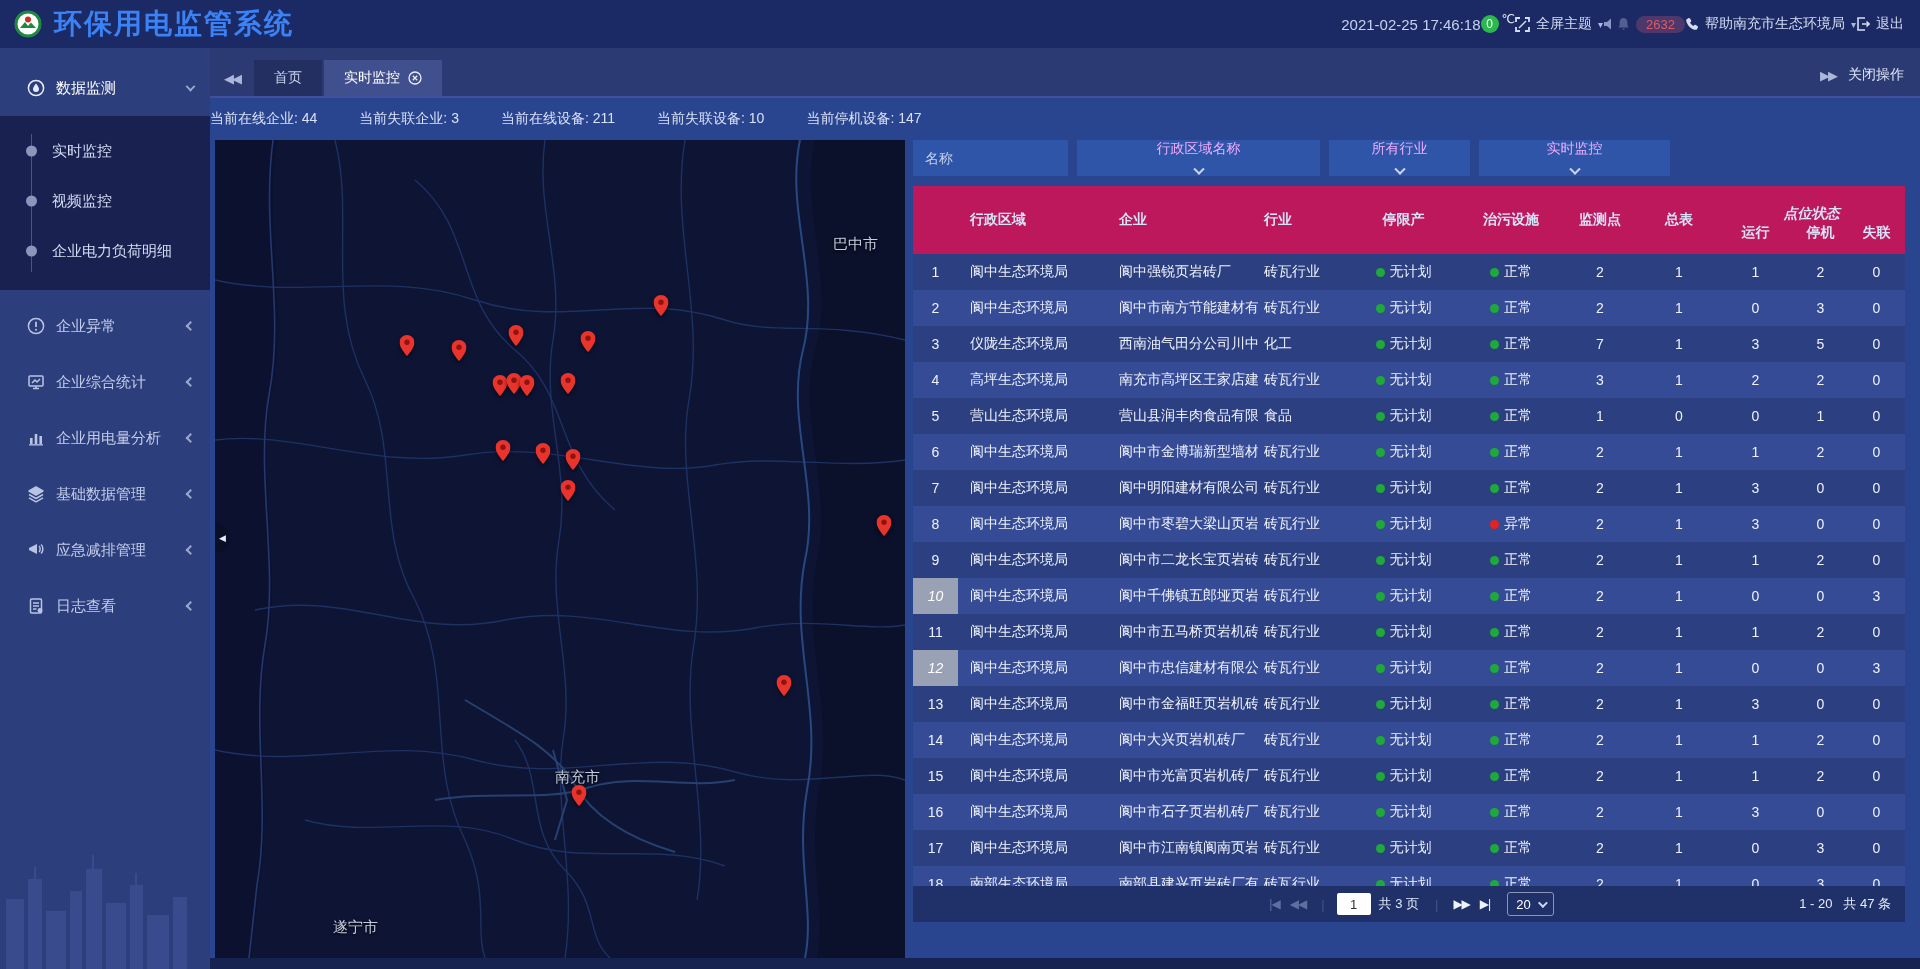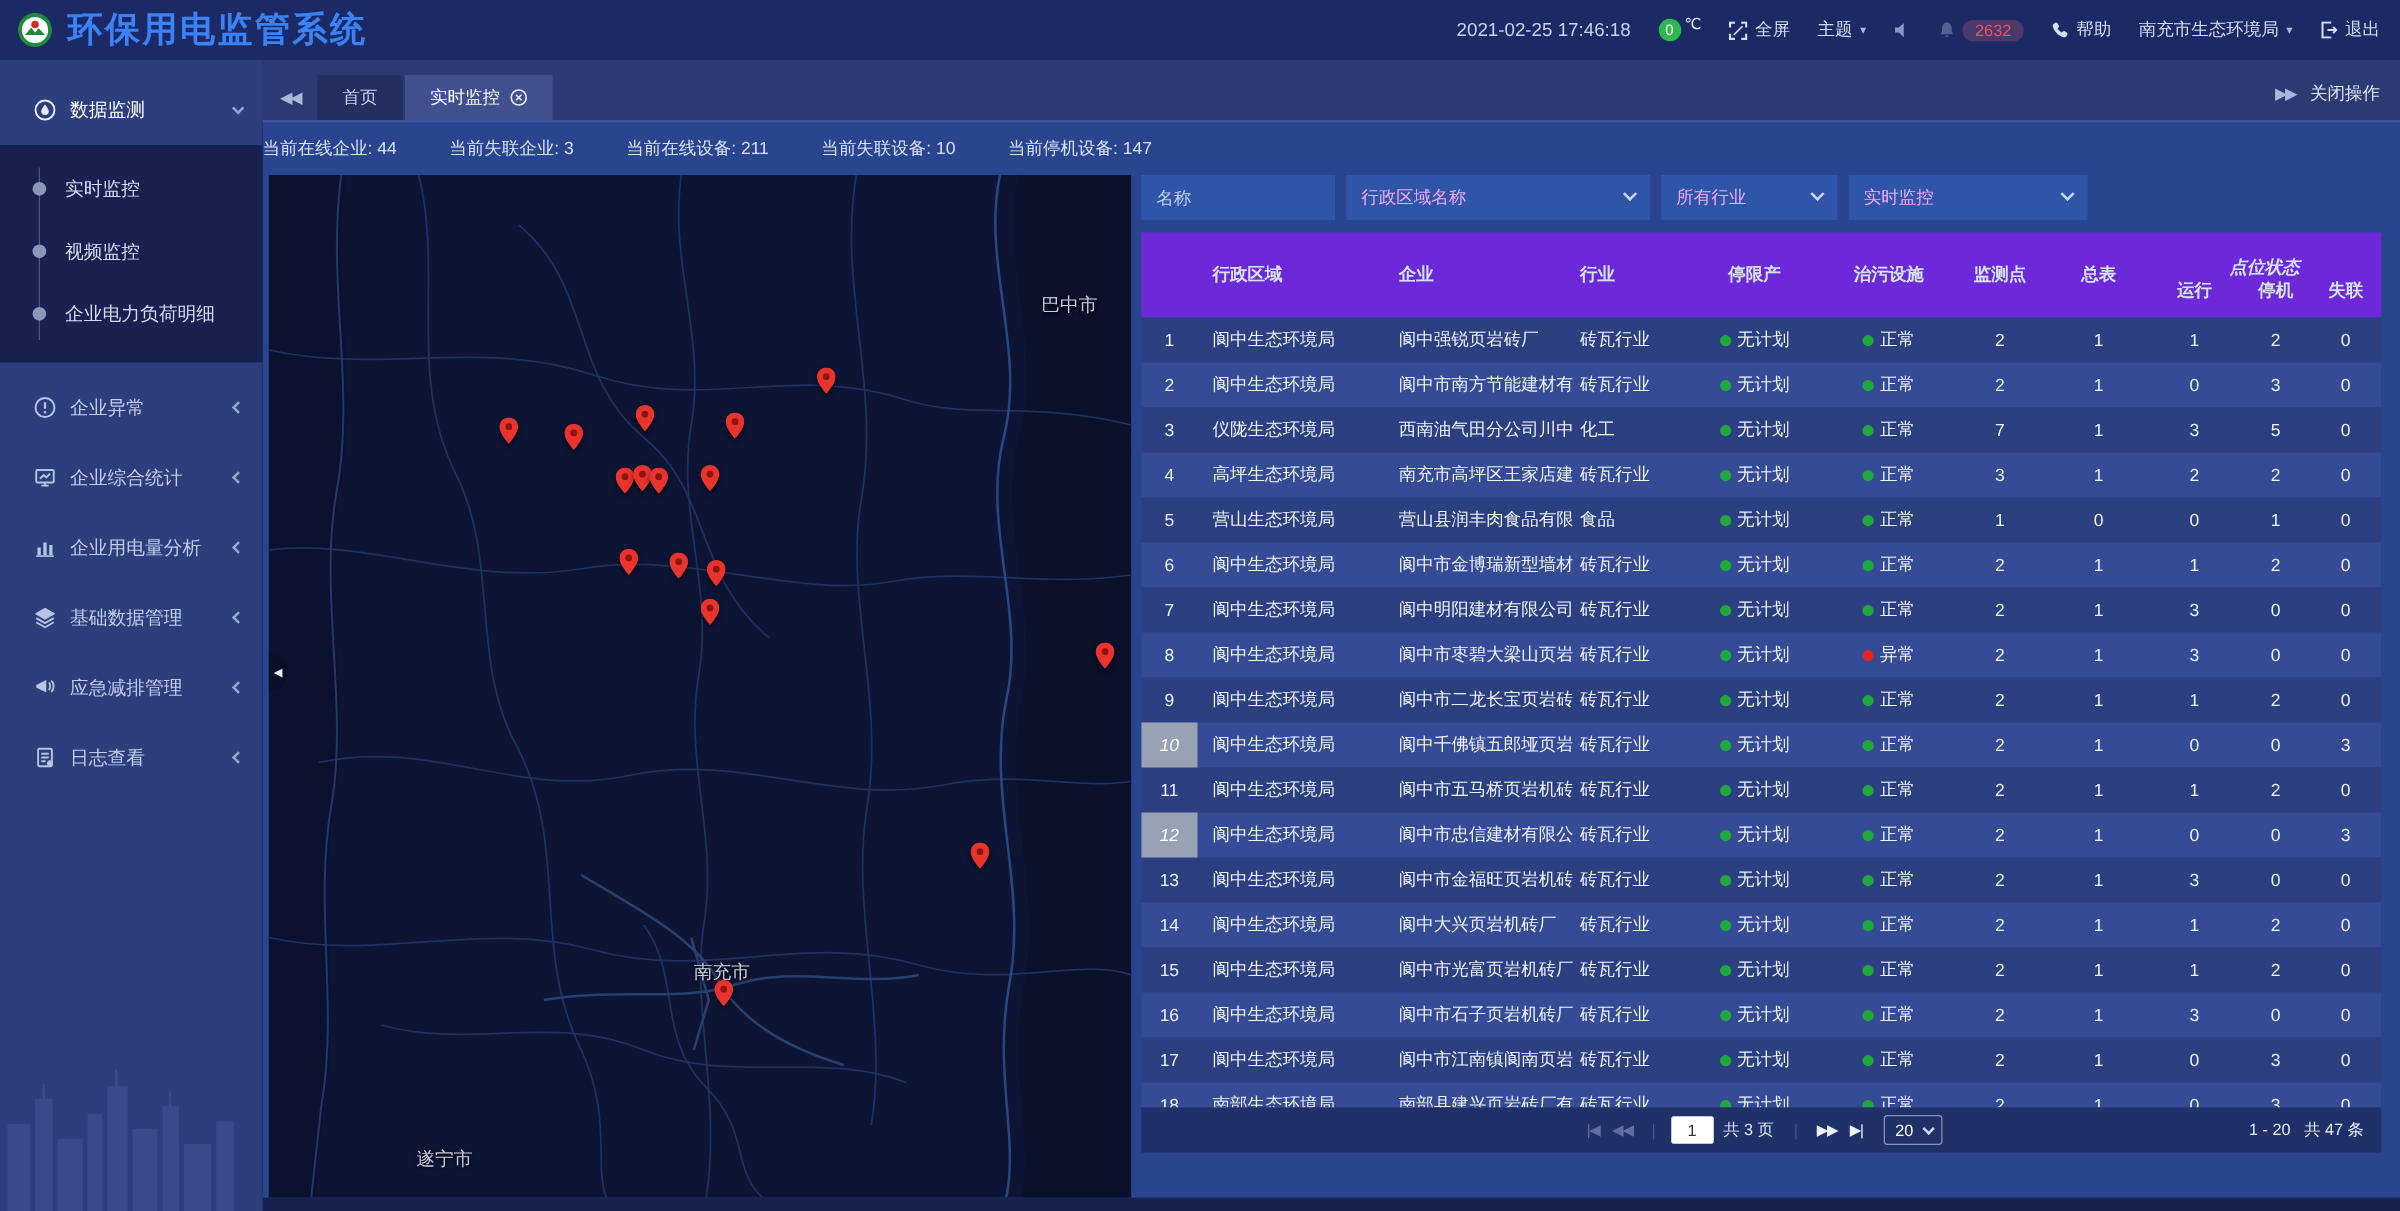--- a/index.html
+++ b/index.html
@@ -6,21 +6,21 @@
   html,body { width:1920px; height:969px; overflow:hidden; background:#0e1434;
     font-family:"Liberation Sans","DejaVu Sans",sans-serif; }
   .page { position:relative; width:1920px; height:969px; }
 
   
   .topbar { position:absolute; left:0; top:0; right:0; height:48px; background:#1b2a64;
     display:flex; align-items:center; justify-content:space-between; z-index:30; }
   .brand { display:flex; align-items:center; gap:12px; padding-left:14px; }
   .logo { width:28px; height:28px; display:inline-flex; }
   .app-title { color:#3b82f6; font-size:28px; font-weight:bold; letter-spacing:2px;text-align:center; }
-  .topright { display:flex; align-items:center; gap:22px; padding-right:16px; color:#cdd6ee; font-size:14px; }
+  .topright { display:flex; align-items:center; padding-right:16px; color:#cdd6ee; font-size:14px; }
   .datetime { color:#c7d1ec; font-size:15px; }
   .temp { display:flex; align-items:flex-start; gap:3px; }
   .temp-badge { width:18px; height:18px; border-radius:50%; background:#2db84d; color:#fff;
     font-size:12px; display:inline-flex; align-items:center; justify-content:center; font-style:normal; }
   .temp-unit { color:#e8edf8; font-size:12px; font-style:normal; margin-top:-3px; }
   .top-item { display:inline-flex; align-items:center; gap:6px; cursor:pointer; color:#d5ddf2; }
   .caret { font-size:10px; color:#aab6da; }
   .badge-pill { background:rgba(96,62,110,.75); color:#e05a64; border-radius:9px;
     padding:1px 10px; font-size:13px; }
   .icon-svg { display:inline-flex; }
@@ -72,26 +72,26 @@
     border-radius:0 15px 15px 0; display:flex; align-items:center; justify-content:center;
     color:#e8edf8; font-size:9px; cursor:pointer; }
 
   
   .panel { position:absolute; left:703px; top:0; width:992px; }
   .filters { display:flex; gap:9px; height:36px; }
   .f-input, .f-select { background:#2f55a8; color:#f0abfc; font-size:14px; height:36px;
     display:flex; align-items:center; padding:0 12px; border:none; }
   .f-input { width:155px; }
   .f-input::placeholder { color:#c3cfec; opacity:1; }
-  .f-select { justify-content:space-between; cursor:pointer; }
+  .f-select { justify-content:space-between; cursor:pointer;flex-direction:column; }
   .f-select .chev2 { width:8px; height:8px; border-right:2px solid #cdd7f0; border-bottom:2px solid #cdd7f0;
     transform:rotate(45deg) translate(-2px,-2px); }
 
   .grid { display:grid; grid-template-columns:45px 157px 143px 87px 117px 98px 80px 78px 75px 55px 57px; }
-  .thead { margin-top:10px; height:68px; background:#6d28d9; color:#d5e4f8; font-weight:bold; font-size:14px; }
+  .thead { margin-top:10px; height:68px; background:#be185d; color:#d5e4f8; font-weight:bold; font-size:14px; }
   .thead .hc { display:flex; align-items:center; justify-content:center; height:68px; }
   .thead .hc.l { justify-content:flex-start; }
   .hc.region { padding-left:12px; } .hc.company { padding-left:4px; } .hc.industry { padding-left:6px; }
   .hgroup { grid-column:9 / 12; display:flex; flex-direction:column; justify-content:center; }
   .hgroup .glabel { text-align:center; font-style:italic; height:26px; line-height:30px; }
   .hgroup .gsub { display:grid; grid-template-columns:75px 55px 57px; }
   .hgroup .gsub span { text-align:center; }
 
   .tbody { height:632px; overflow:hidden; }
   .trow { height:36px; color:#eef2fb; font-size:14px; cursor:pointer; }

